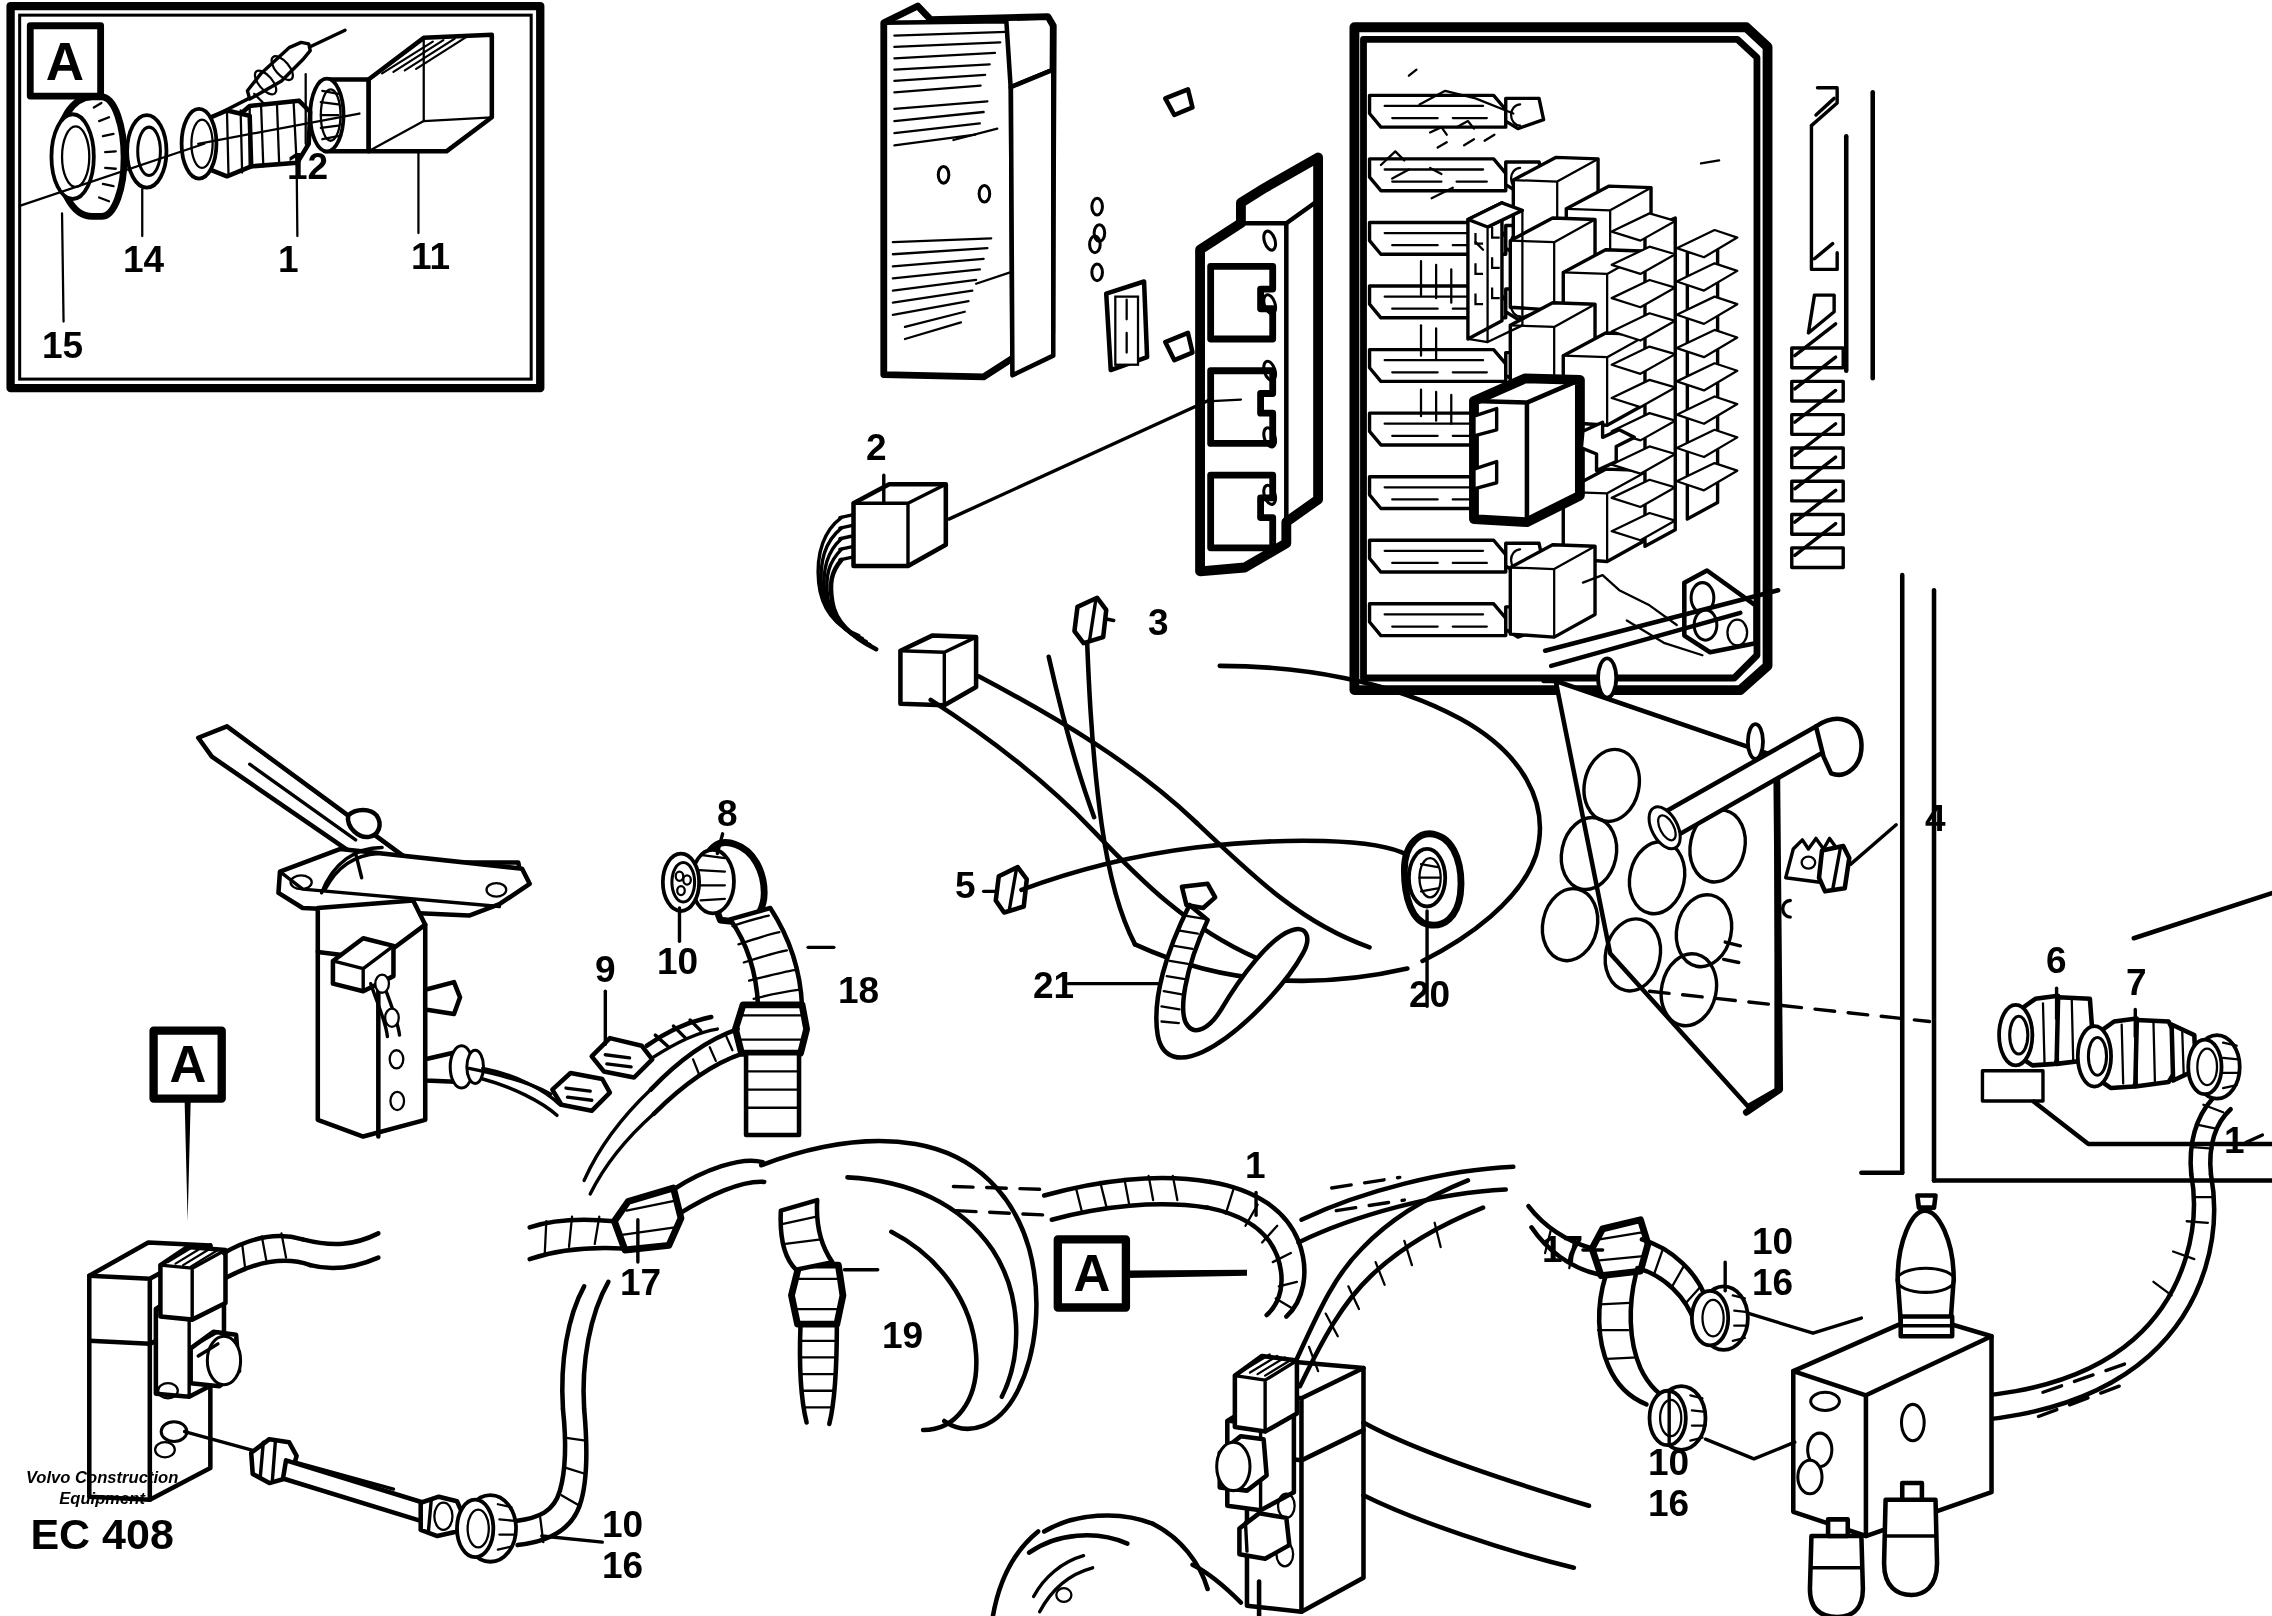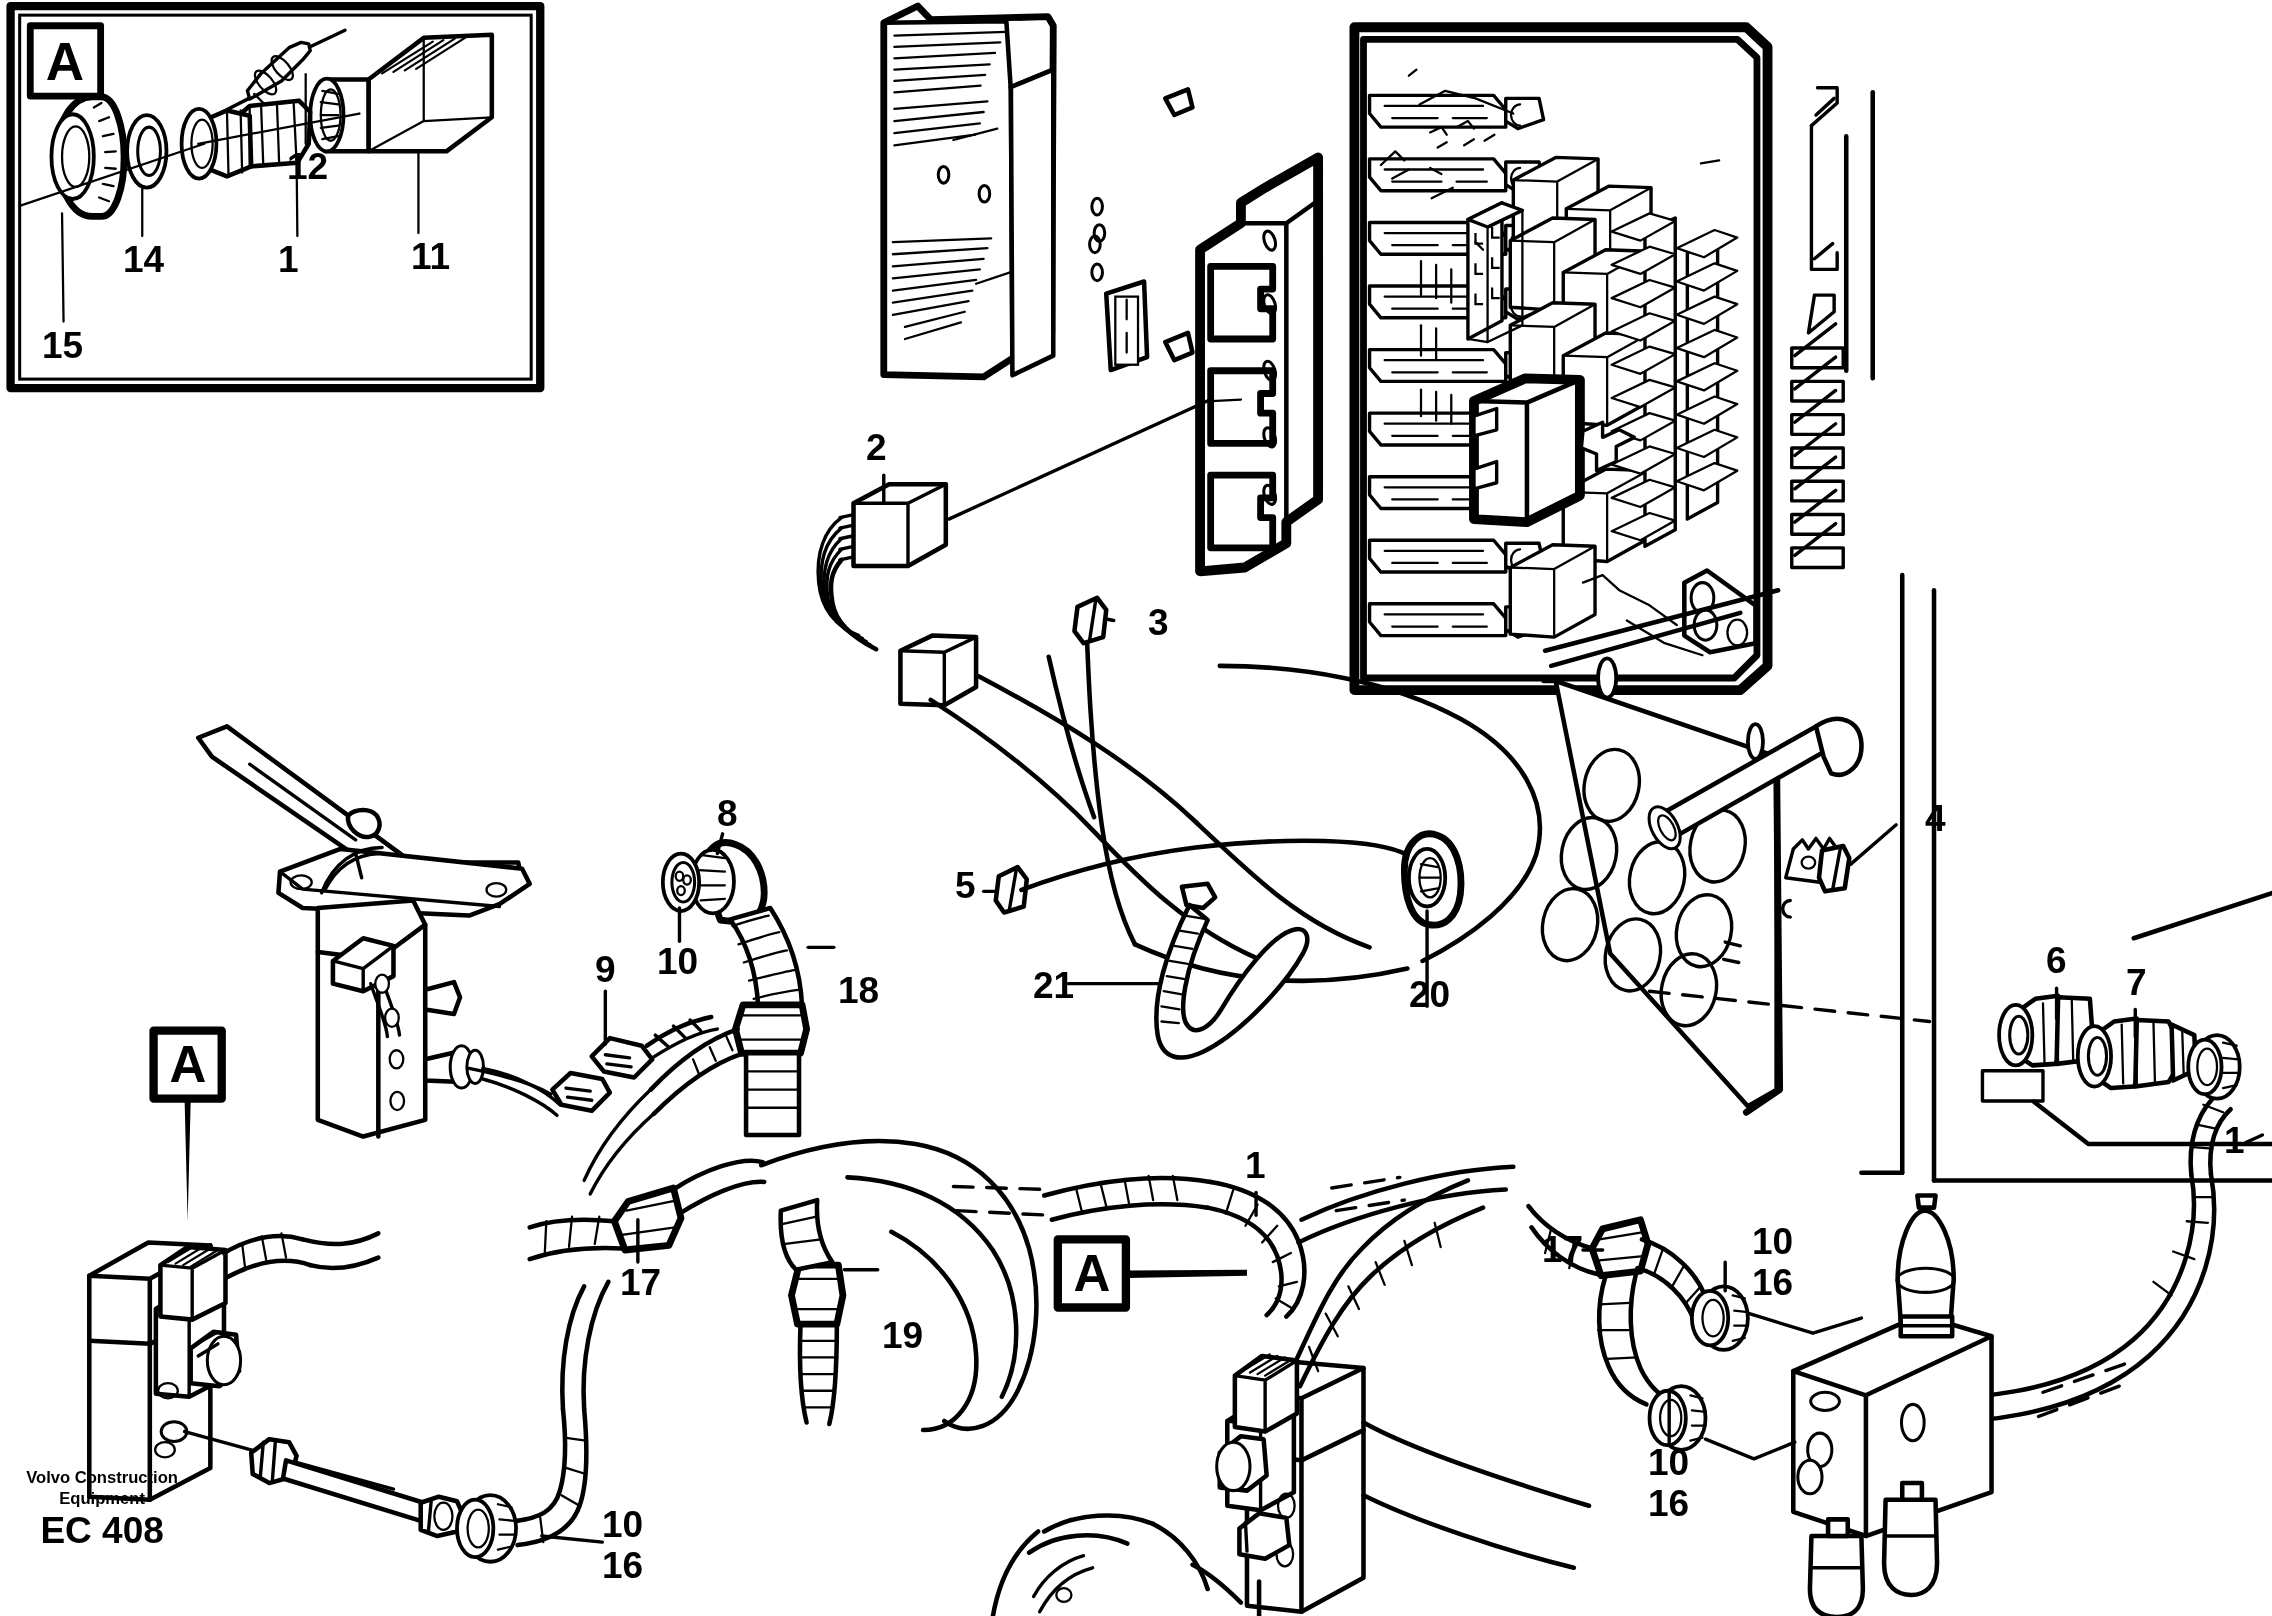--- a/index.html
+++ b/index.html
@@ -10,21 +10,21 @@
   .w2{stroke-width:3;}
   .w3{stroke-width:4.5;}
   .w4{stroke-width:6;}
   .w5{stroke-width:9;}
   .w6{stroke-width:13;}
   .fillw{fill:#fff;stroke:#000;stroke-linejoin:round;stroke-linecap:round;}
   .fillk{fill:#000;stroke:none;}
   .num{font-family:"Liberation Sans", sans-serif;font-weight:bold;font-size:37px;fill:#000;}
   .numA{font-family:"Liberation Sans", sans-serif;font-weight:bold;font-size:47px;fill:#000;}
   .brand{font-family:"Liberation Sans", sans-serif;font-weight:bold;font-size:16.6px;fill:#000;}
-  .model{font-family:"Liberation Sans", sans-serif;font-weight:bold;font-size:37px;fill:#000;}
+  .model{font-family:"Liberation Sans", sans-serif;font-weight:bold;font-size:43px;fill:#000;}
   .dash{stroke-dasharray:26 18;}
 </style>
 </head>
 <body>
 
 <div id="page">
 
 <svg width="2273" height="1617" viewBox="0 0 3004 2137">
 
   <g>
@@ -972,21 +972,21 @@
   <span class="num">16</span></div>
 <div style="position:absolute;left:602px;top:1504px;">
   <span class="num">10</span></div>
 <div style="position:absolute;left:602px;top:1545px;">
   <span class="num">16</span></div>
 <div style="position:absolute;left:1409px;top:974px;">
   <span class="num">20</span></div>
 <div style="position:absolute;left:1033px;top:965px;">
   <span class="num">21</span></div>
 
-<div style="position:absolute;left:7.6px;top:1468px;width:189px;text-align:center;line-height:1.25;">
+<div style="position:absolute;left:7.6px;top:1468px;width:189px;text-align:center;line-height:1.25;font-style:italic;">
   <div class="brand">Volvo Construction</div>
   <div class="brand">Equipment</div>
 </div>
 <div style="position:absolute;left:7.6px;top:1510px;width:189px;text-align:center;">
   <span class="model">EC 408</span>
 </div>
 
 </div>
 
 

